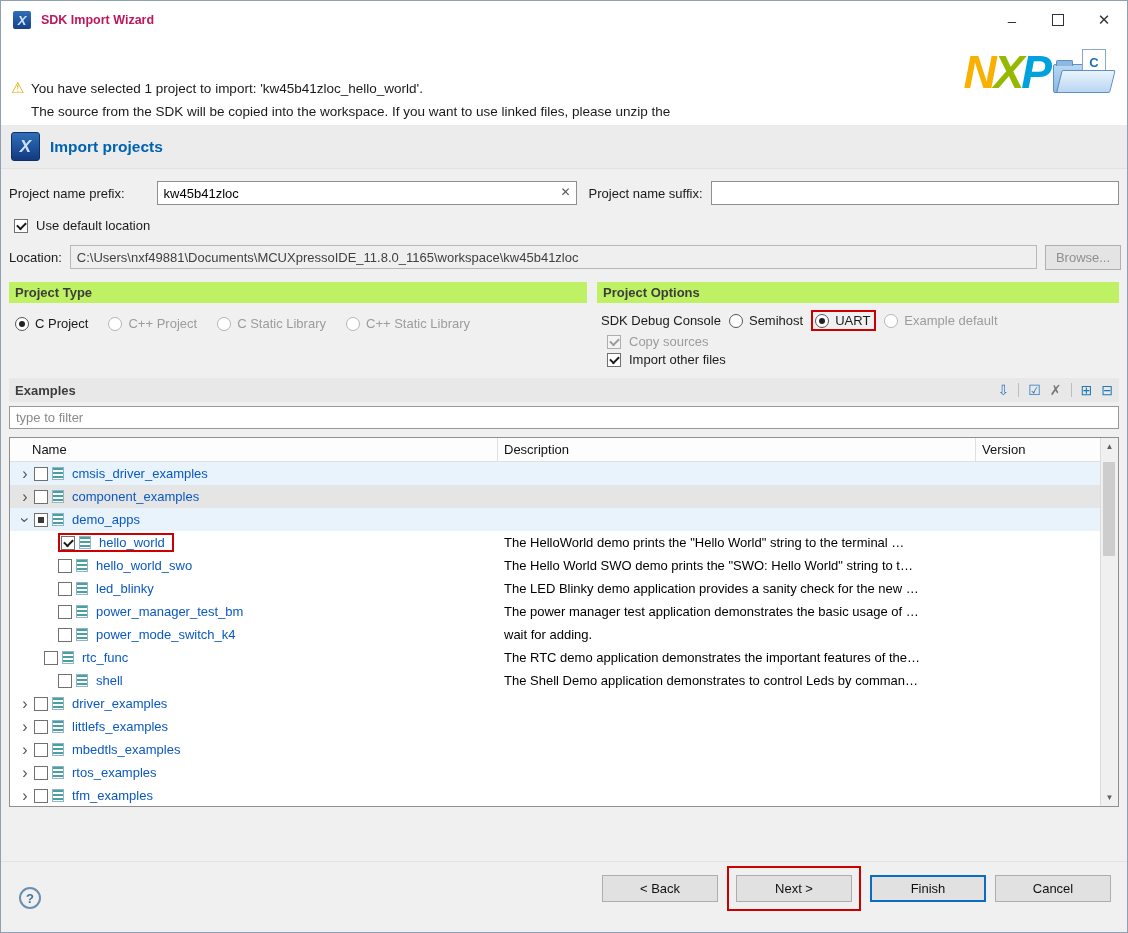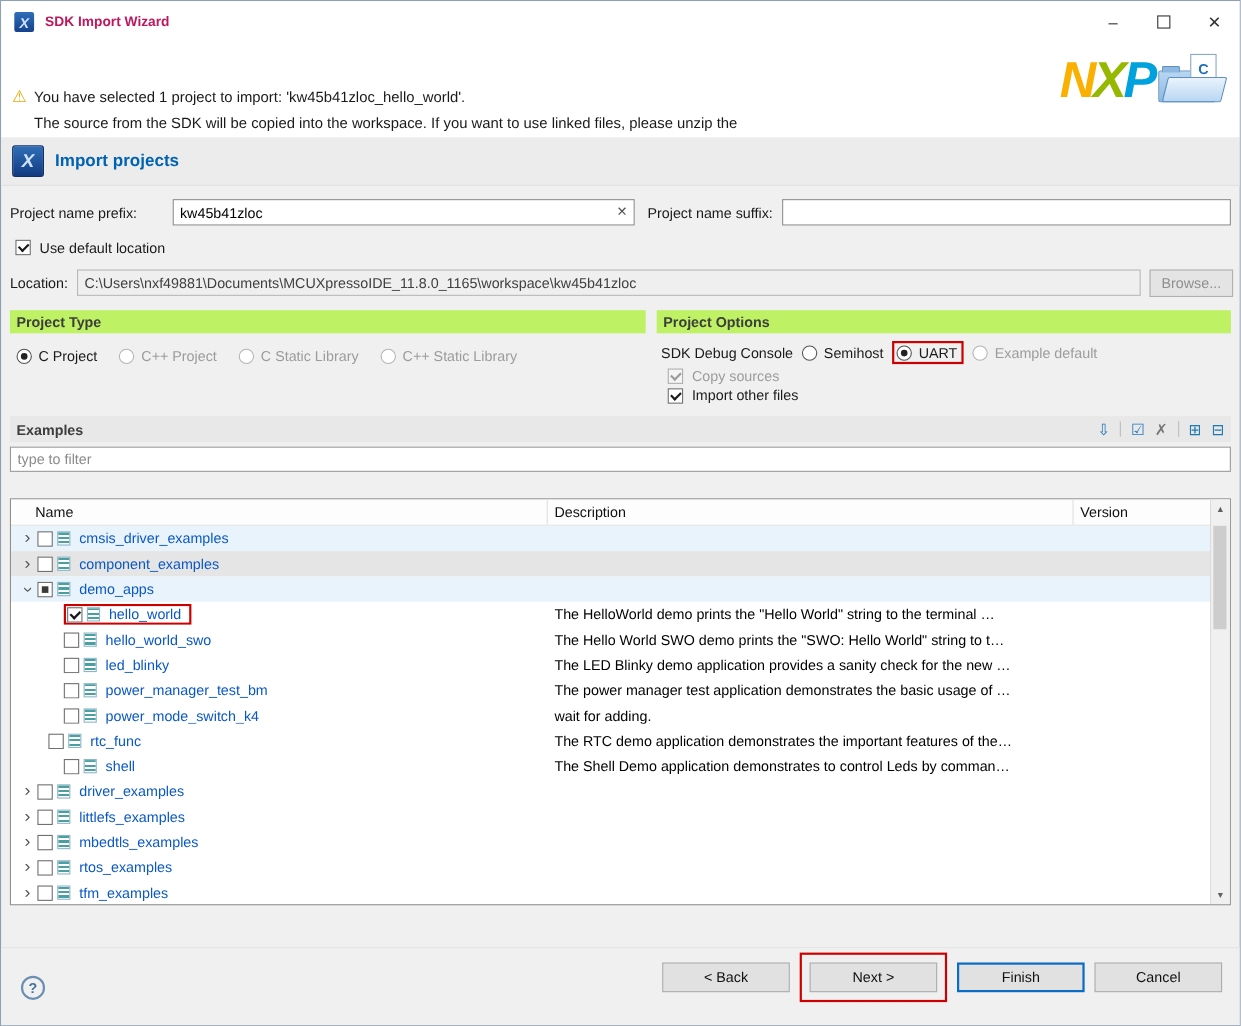--- a/index.html
+++ b/index.html
@@ -34,21 +34,21 @@
 
   
   .row1{position:absolute;top:179px;left:8px;right:8px;height:26px;display:flex;align-items:center;}
   .row1 label{white-space:nowrap;}
   .inputwrap{position:relative;width:420px;margin-left:8px;padding-left:24px;}
   .inputwrap input{width:100%;height:24px;box-sizing:border-box;border:1px solid #8f8f8f;padding:0 22px 0 6px;font:13px "Liberation Sans",sans-serif;}
   .clear-x{position:absolute;right:6px;top:4px;font-size:12px;color:#555;cursor:pointer;}
   .suffix-label{margin-left:12px;}
   .suffix-input{flex:1;height:24px;box-sizing:border-box;border:1px solid #8f8f8f;margin-left:8px;font:13px "Liberation Sans",sans-serif;padding:0 6px;}
 
-  .row2{position:absolute;top:217px;left:13px;display:flex;align-items:flex-start;gap:8px;}
+  .row2{position:absolute;top:217px;left:13px;display:flex;align-items:flex-end;gap:8px;}
   .row3{position:absolute;top:243px;left:8px;right:6px;height:26px;display:flex;align-items:center;}
   .loc-input{flex:1;height:24px;box-sizing:border-box;border:1px solid #b8b8b8;background:#efefef;color:#404040;margin-left:8px;font:13px "Liberation Sans",sans-serif;padding:0 6px;}
   .browse-btn{width:76px;height:25px;margin-left:8px;background:#e4e4e4;border:1px solid #b0b0b0;color:#8f8f8f;font:13px "Liberation Sans",sans-serif;}
 
   
   .cbx{width:14px;height:14px;border:1px solid #707070;background:#fff;display:inline-block;position:relative;flex:none;box-sizing:border-box;}
   .cbx.checked::after{content:"";position:absolute;left:2px;top:2px;width:7px;height:4px;border-left:2px solid #1a1a1a;border-bottom:2px solid #1a1a1a;transform:rotate(-45deg);}
   .cbx.partial::after{content:"";position:absolute;left:3px;top:3px;right:3px;bottom:3px;background:#3a3a3a;}
   .cbx.unchecked::after{content:"";}
   .cbx.dis{border-color:#aeaeae;background:#f4f4f4;}
@@ -74,21 +74,21 @@
   .exhead .t{font-weight:bold;color:#3d3d3d;}
   .tools{margin-left:auto;display:flex;align-items:center;gap:9px;font-size:14px;}
   .tool{cursor:pointer;line-height:1;}
   .tool.blue{color:#2b79c2;}
   .tool.teal{color:#1f7ab0;}
   .tool.gray{color:#787878;}
   .tsep{width:1px;height:14px;background:#bdbdbd;}
   .filter{position:absolute;top:405px;left:8px;right:8px;height:23px;box-sizing:border-box;border:1px solid #999;padding:0 6px;font:13px "Liberation Sans",sans-serif;}
   .filter::placeholder{color:#8a8a8a;}
 
-  .table{position:absolute;top:452px;left:8px;right:8px;height:370px;background:#fff;border:1px solid #8f8f8f;box-sizing:border-box;overflow:hidden;}
+  .table{position:absolute;top:436px;left:8px;right:8px;height:370px;background:#fff;border:1px solid #8f8f8f;box-sizing:border-box;overflow:hidden;}
   .thead{display:flex;height:24px;border-bottom:1px solid #e0e0e0;background:#fdfdfd;box-sizing:border-box;}
   .th{box-sizing:border-box;padding:4px 6px;border-right:1px solid #e0e0e0;font-size:13px;color:#111;}
   .th-name{width:488px;padding-left:22px;}
   .th-desc{width:478px;}
   .th-ver{flex:1;border-right:none;}
   .tbody{position:relative;}
   .trow{display:flex;height:23px;align-items:center;box-sizing:border-box;}
   .name-cell{width:488px;box-sizing:border-box;display:flex;align-items:center;overflow:hidden;white-space:nowrap;}
   .desc-cell{width:478px;box-sizing:border-box;padding:0 6px;overflow:hidden;white-space:nowrap;color:#000;text-overflow:clip;}
   .ver-cell{flex:1;}

